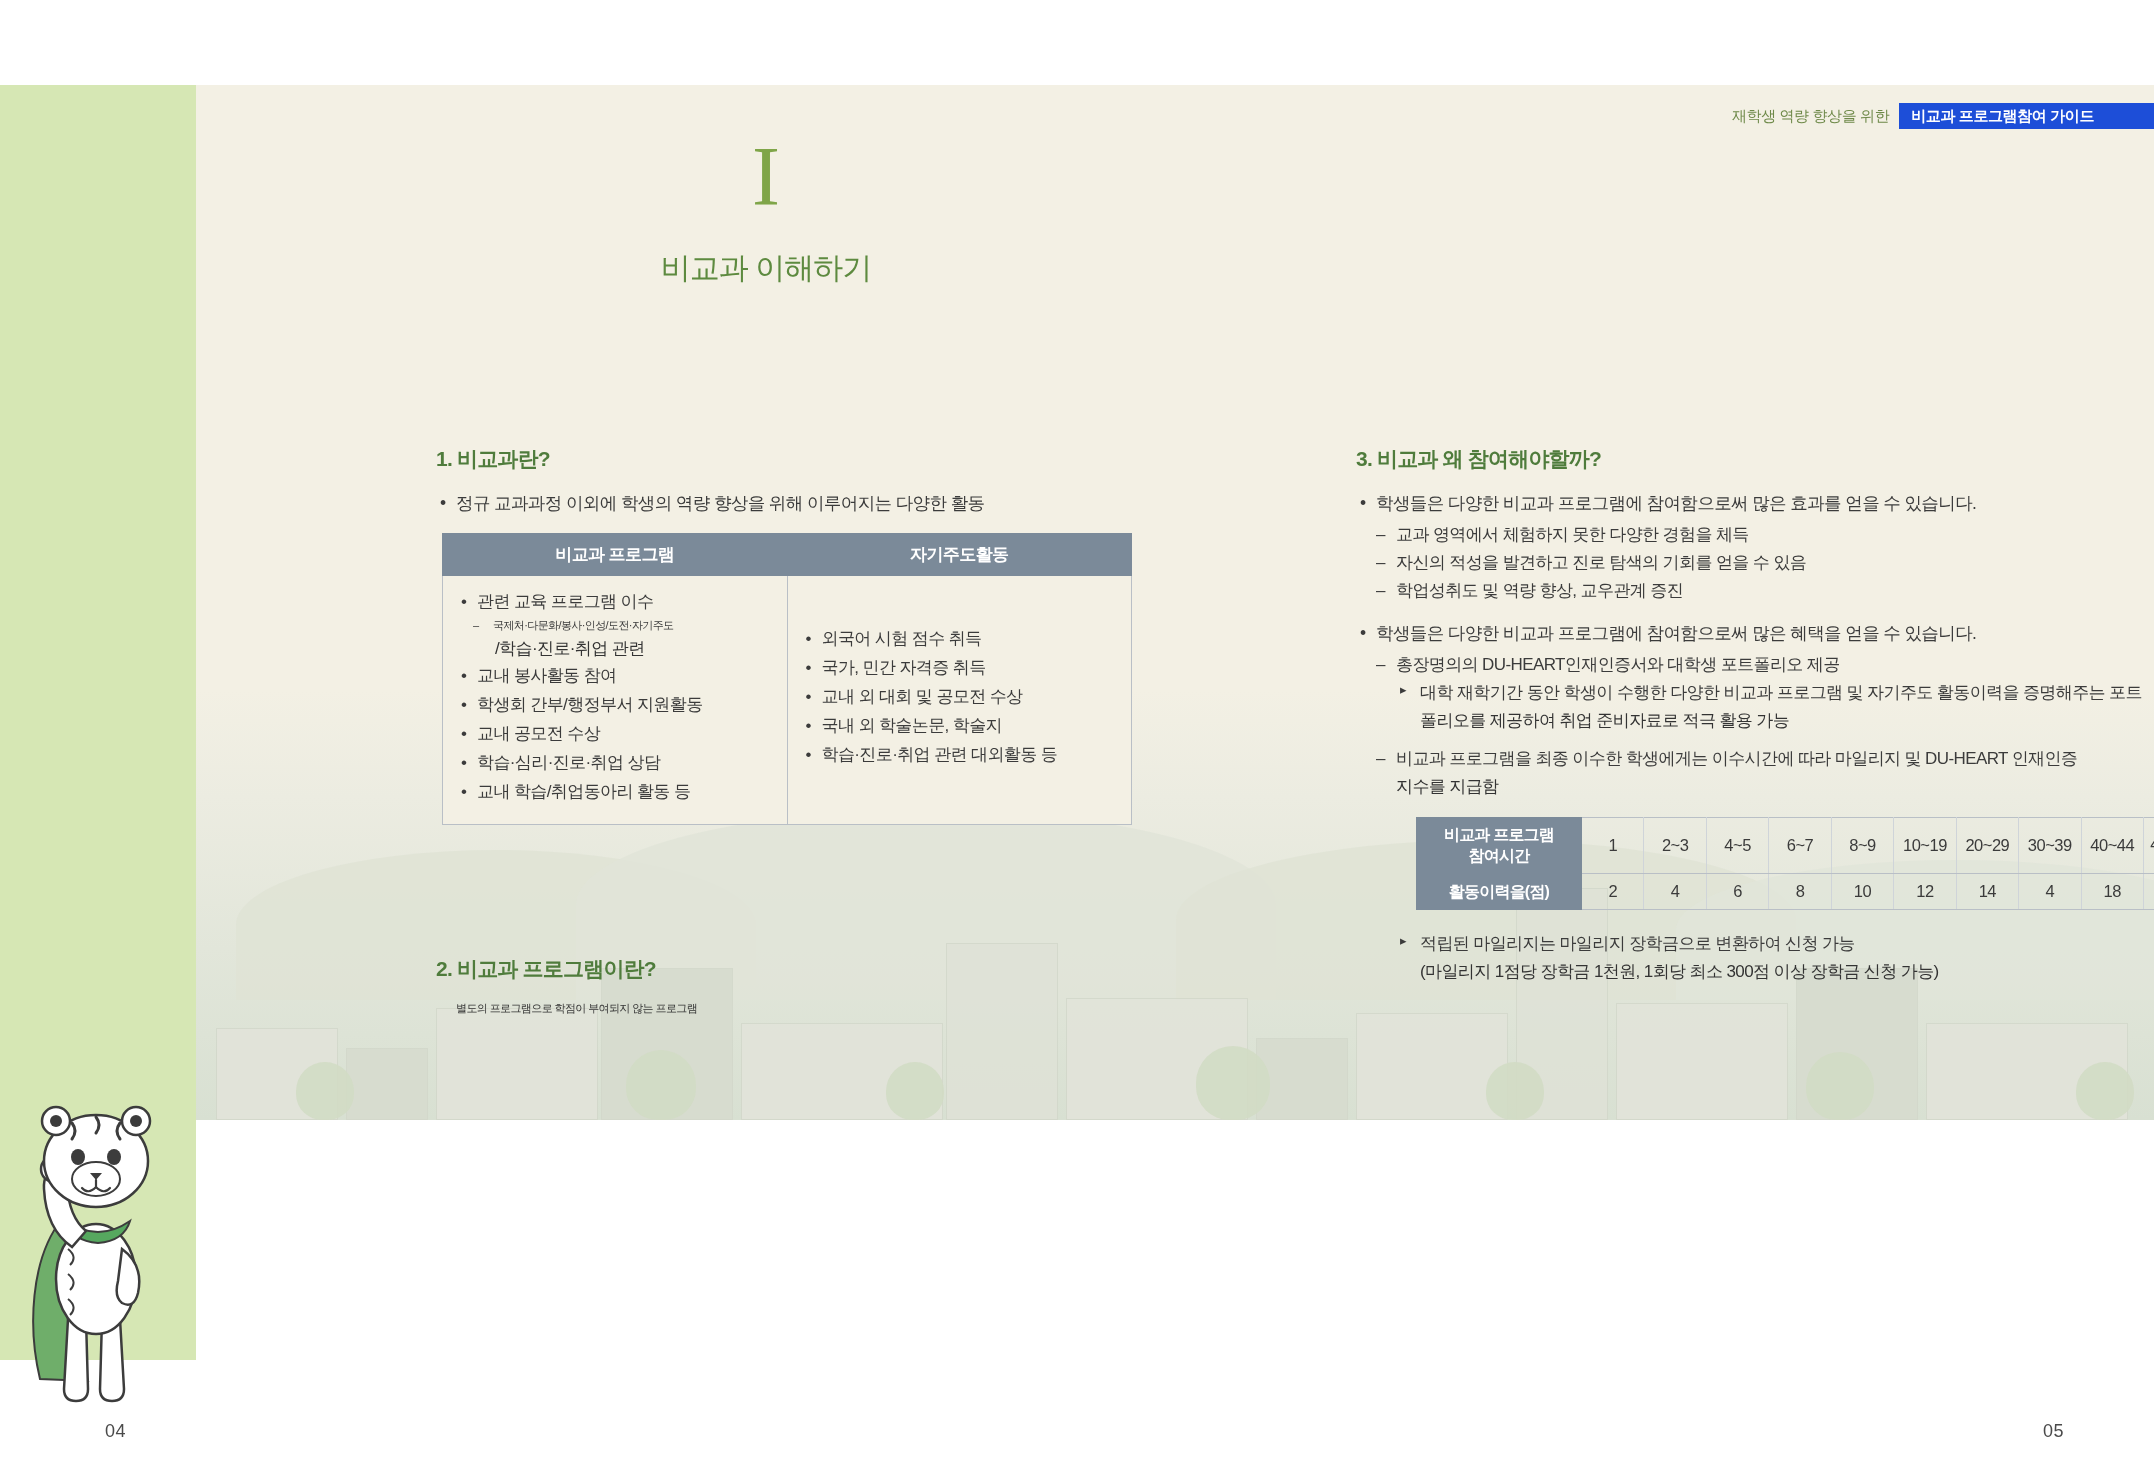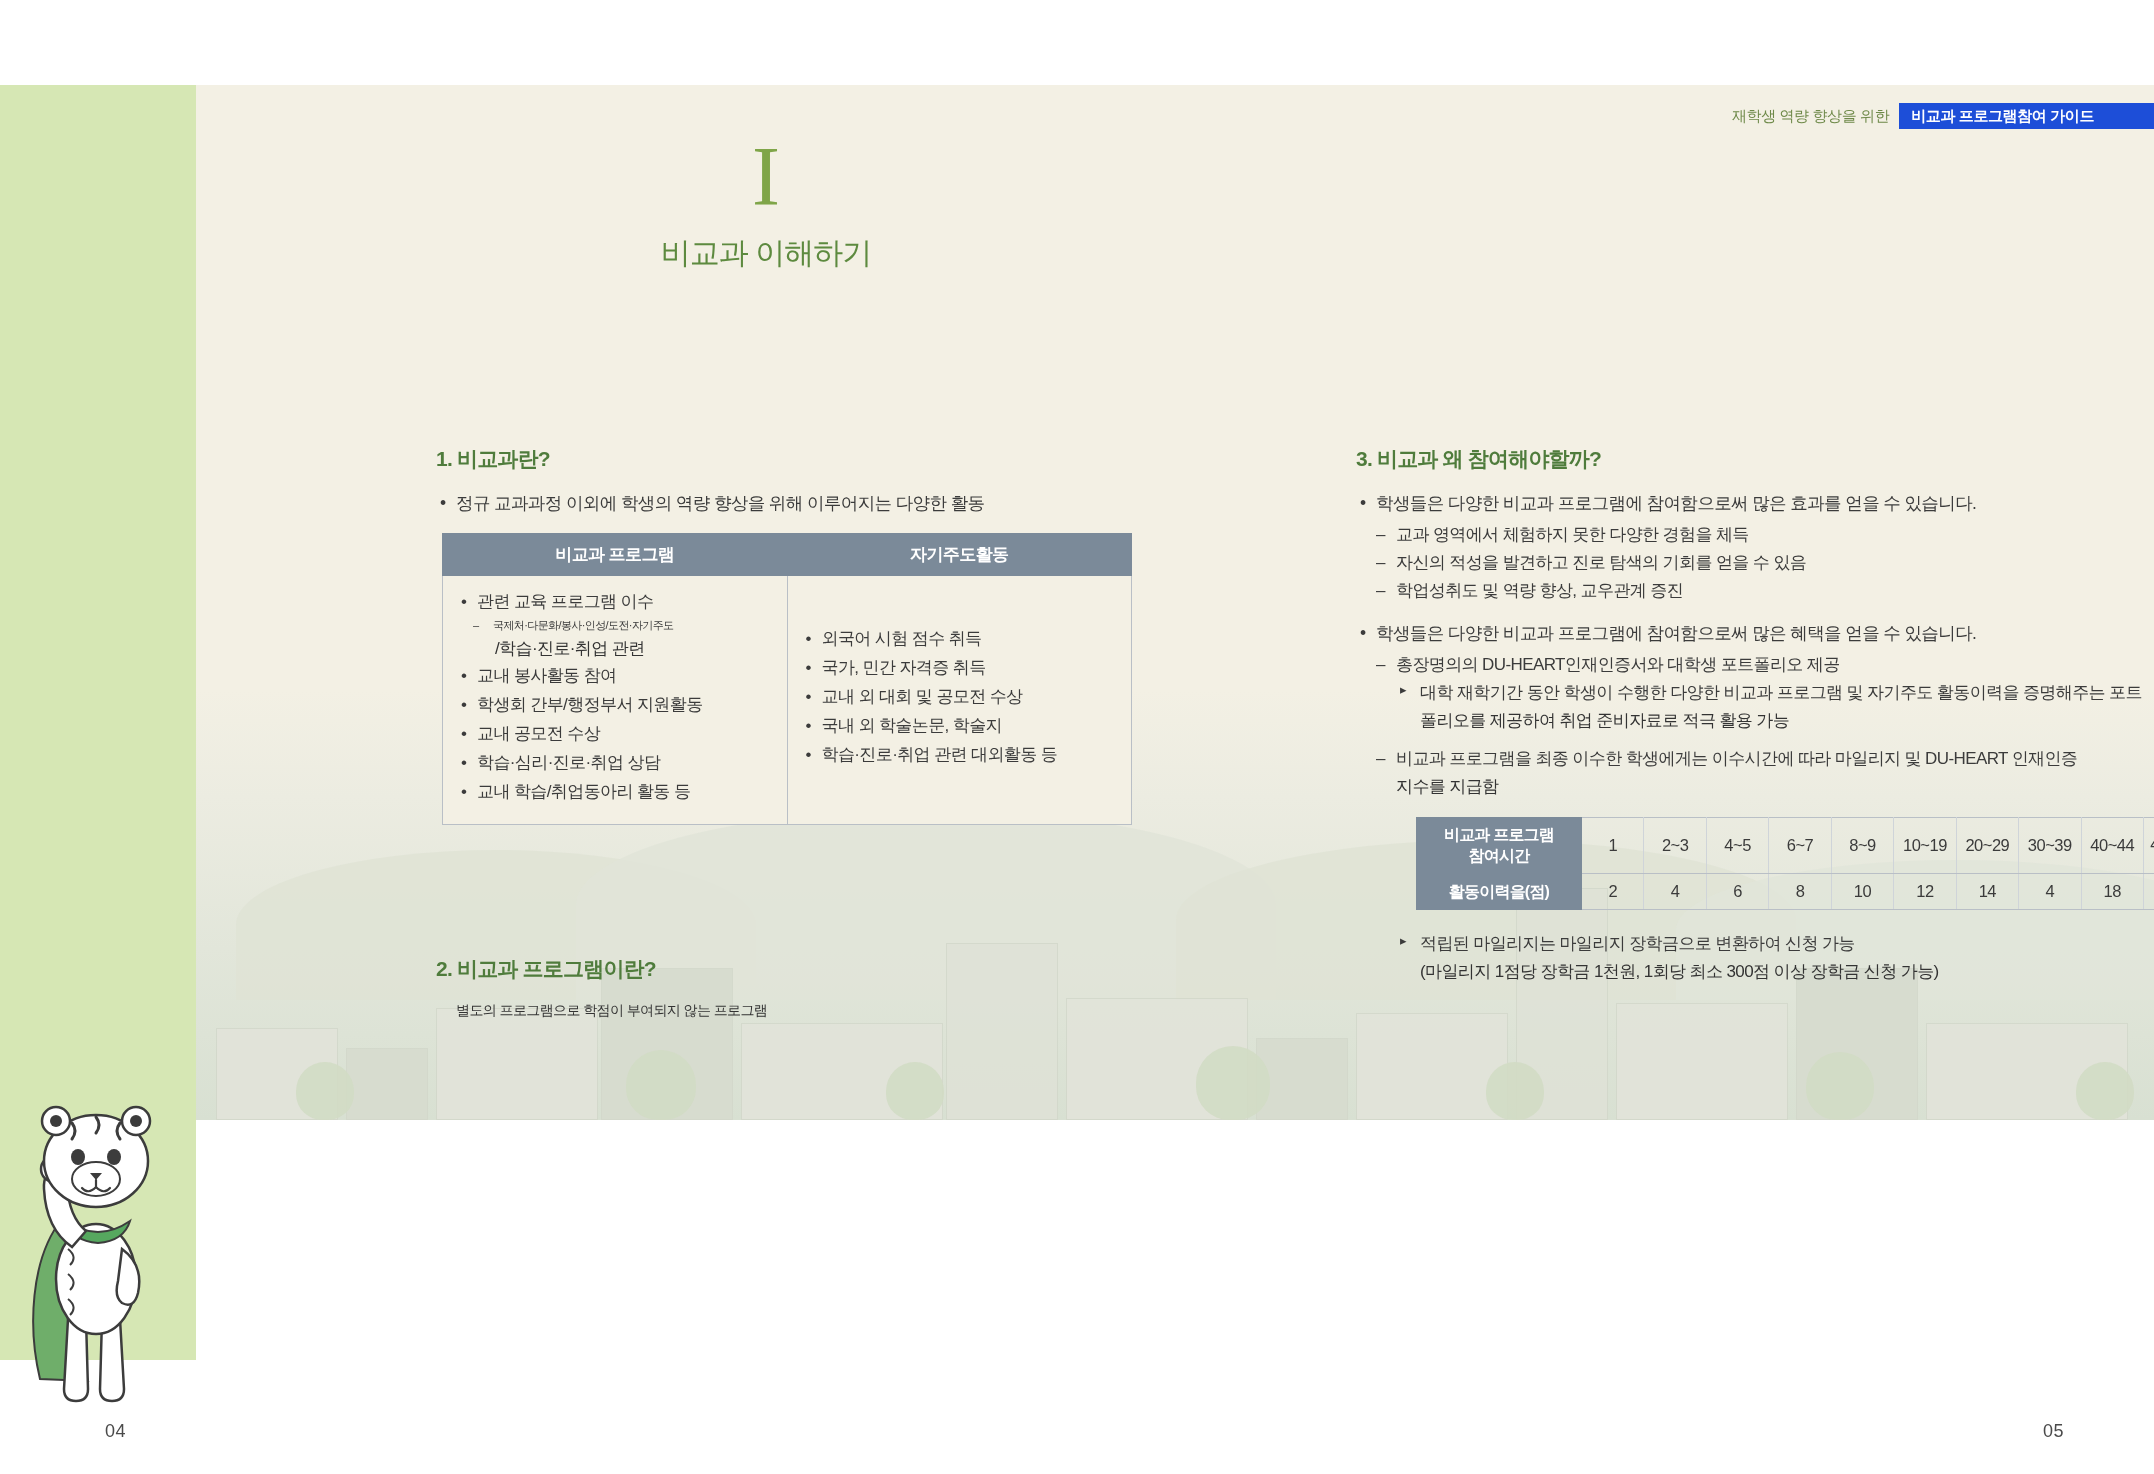--- a/index.html
+++ b/index.html
@@ -111,21 +111,21 @@
     width: 420px;
     text-align: center;
   }
   .chapter .numeral {
     font-family: "Liberation Serif", serif;
     font-size: 84px;
     color: #7fa548;
     line-height: 1;
   }
   .chapter .ch-title {
-    margin-top: 14px;
+    margin-top: 29px;
     font-size: 30px;
     color: #5d8a3f;
     letter-spacing: -1px;
   }
 
   
   .col {
     position: absolute;
     top: 360px;
   }
@@ -359,21 +359,21 @@
               <div class="lv1">국내 외 학술논문, 학술지</div>
               <div class="lv1">학습·진로·취업 관련 대외활동 등</div>
             </td>
           </tr>
         </tbody>
       </table>
 
       <div style="height:130px"></div>
 
       <h2 class="sec">2. 비교과 프로그램이란?</h2>
-      <div style="padding-left:20px;font-size:14px;line-height:1.7;letter-spacing:-0.6px;">별도의 프로그램으로 학점이 부여되지 않는 프로그램</div>
+      <div style="padding-left:20px;font-size:11px;line-height:1.7;letter-spacing:-0.6px;">별도의 프로그램으로 학점이 부여되지 않는 프로그램</div>
     </div>
 
     <div class="col right">
 
       <h2 class="sec">3. 비교과 왜 참여해야할까?</h2>
 
       <div class="lv1">학생들은 다양한 비교과 프로그램에 참여함으로써 많은 효과를 얻을 수 있습니다.</div>
       <div class="lv2">교과 영역에서 체험하지 못한 다양한 경험을 체득</div>
       <div class="lv2">자신의 적성을 발견하고 진로 탐색의 기회를 얻을 수 있음</div>
       <div class="lv2">학업성취도 및 역량 향상, 교우관계 증진</div>

